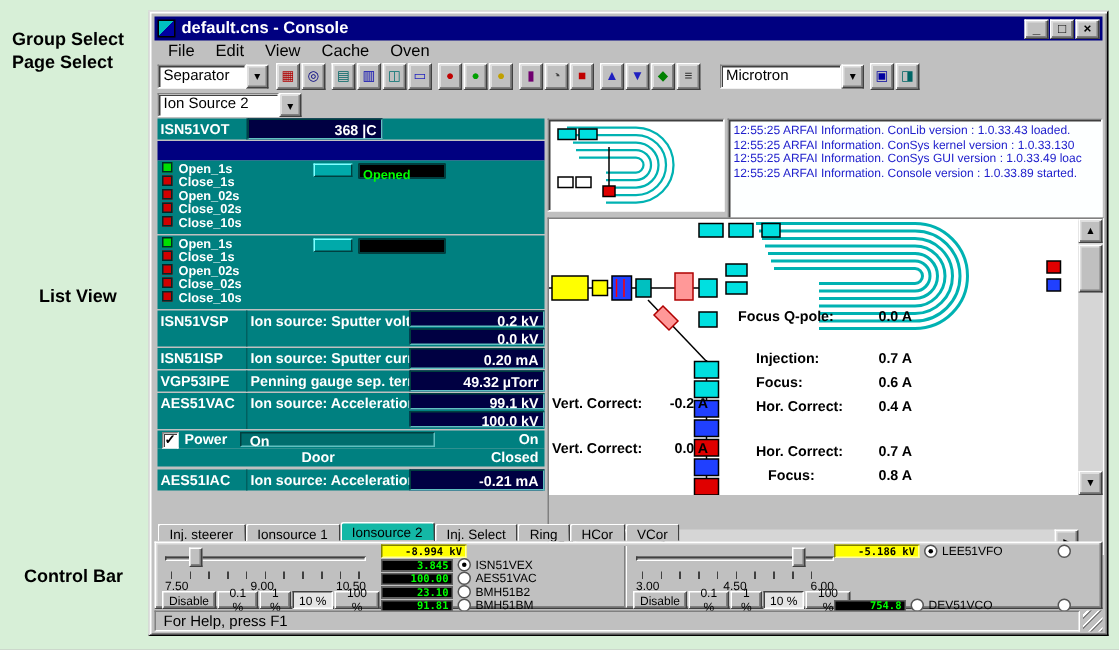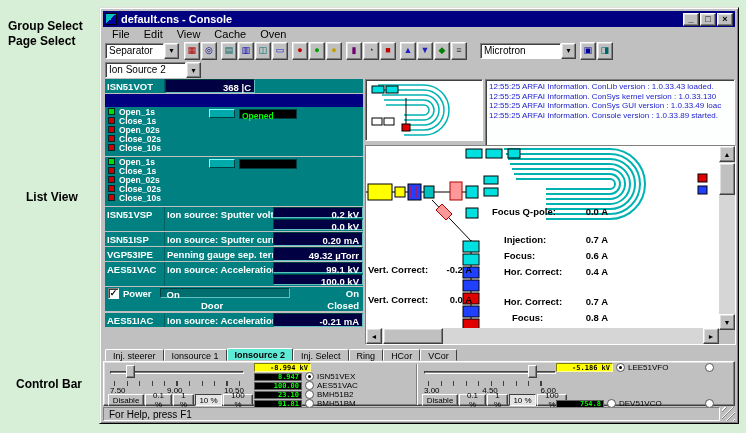--- a/index.html
+++ b/index.html
@@ -44,35 +44,35 @@
 .prow.pb{margin-bottom:1px}
 .chk{width:11px;height:11px;background:#fff;margin:0 4px 0 3px;display:flex;align-items:center;justify-content:center;color:#000;font-size:9px;border:1px solid;border-color:#808080 #fff #fff #808080}
 .pfield{width:130px;height:10px;background:#006e6e;border:1px solid;border-color:#004040 #60c0c0 #60c0c0 #004040;padding:0 6px;color:#fff}
 .pright{width:54px;text-align:right;padding-right:4px;margin-left:auto}
 .dspacer{width:96px}
 
 .minipanel{position:absolute;left:265px;top:71px;width:118px;height:62px;background:#fff;border:1px solid;border-color:#808080 #fff #fff #808080;box-shadow:inset 1px 1px 0 #404040;overflow:hidden}
 .messages{position:absolute;left:385px;top:71px;width:250px;height:78px;background:#fdffff;border:1px solid;border-color:#808080 #fff #fff #808080;box-shadow:inset 1px 1px 0 #404040;overflow:hidden;padding:2px 3px}
 .msgline{font:8px "Liberation Sans",sans-serif;color:#2020cc;line-height:9.5px;white-space:nowrap;overflow:hidden}
 
-.graphicview{position:absolute;left:265px;top:137px;width:371px;height:200px;background:#c0c0c0;border:1px solid;border-color:#808080 #fff #fff #808080}
+.graphicview{position:absolute;left:265px;top:137px;width:371px;height:225px;background:#c0c0c0;border:1px solid;border-color:#808080 #fff #fff #808080}
 .gcanvas{position:absolute;left:0;top:0;width:353px;height:184px;background:#fff;overflow:hidden}
 .glabel{position:absolute;display:flex;font:bold 9.5px "Liberation Sans",sans-serif;color:#000;white-space:nowrap}
 .glabel .v{margin-left:auto}
 .vscroll{position:absolute;right:0;top:0;width:16px;height:184px;background:#d6d6d6}
 .hscroll{position:absolute;left:0;bottom:0;height:16px;width:353px;background:#d6d6d6;display:flex}
 .sarrow{width:16px;height:16px;background:#c0c0c0;font-size:7px;color:#000;display:flex;align-items:center;justify-content:center}
 .vthumb{position:absolute;left:0;top:17px;width:16px;height:32px;background:#c0c0c0}
 .hthumb{width:60px;height:16px;background:#c0c0c0;margin-left:1px}
 .vscroll .sarrow.sbot{position:absolute;bottom:0}
 .hscroll .sarrow.send{margin-left:auto}
 
 .ctabs{position:absolute;left:3px;top:340px;right:3px;height:13px;display:flex;align-items:flex-end;padding-left:2px}
 .tab{height:12px;background:#c0c0c0;font:9px "Liberation Sans",sans-serif;padding:1px 7px 0;border:1px solid;border-color:#fff #404040 #c0c0c0 #fff;border-radius:2px 2px 0 0;color:#000}
-.tab.active{height:13px;font-weight:bold;background:#5eead4;position:relative;z-index:2}
+.tab.active{height:13px;font-weight:normal;background:#14b8a6;position:relative;z-index:2}
 .cpanel{position:absolute;left:3px;top:353px;right:3px;height:45px;background:#c0c0c0}
 .slider{position:absolute;height:14px}
 .strack{position:absolute;left:0;right:0;top:6px;height:3px;background:#808080;border:1px solid;border-color:#404040 #fff #fff #404040}
 .sthumb{position:absolute;top:0;width:9px;height:13px;background:#c0c0c0;border:1px solid;border-color:#fff #404040 #404040 #fff;box-shadow:inset -1px -1px 0 #808080}
 .sticks{position:absolute;height:5px;background:repeating-linear-gradient(90deg,#404040 0 1px,transparent 1px 12.5px)}
 .snums{position:absolute;display:flex;justify-content:space-between;font:8px "Liberation Sans",sans-serif;color:#000}
 .sbtns{position:absolute;display:flex}
 .cbtn{height:12px;background:#c0c0c0;font:8px "Liberation Sans",sans-serif;color:#000;display:flex;align-items:center;justify-content:center;padding:0 3px;border:1px solid;border-color:#fff #404040 #404040 #fff;box-shadow:inset -1px -1px 0 #808080;margin-right:1px}
 .cbtn.active{background:#e4e4e4;border-color:#404040 #fff #fff #404040;box-shadow:none}
 .lcdg{width:48px;height:8px;background:#000;color:#00ff00;font:bold 7px "DejaVu Sans Mono",monospace;text-align:right;padding:0 2px;border:1px solid #606060;line-height:7px}
@@ -441,21 +441,21 @@
       <button class="cbtn" style="width:36px">Disable</button>
       <button class="cbtn" style="width:27px">0.1 %</button>
       <button class="cbtn" style="width:21px">1 %</button>
       <button class="cbtn active" style="width:27px">10 %</button>
       <button class="cbtn" style="width:30px">100 %</button>
     </div>
     <div class="chrow" style="left:150px;top:1px">
       <span class="vyellow">-8.994 kV</span>
     </div>
     <div class="chrow" style="left:150px;top:10px">
-      <span class="lcdg">8.947</span>
+      <span class="lcdg">3.845</span>
       <span class="radio sel"></span>
       <span class="chlbl">ISN51VEX</span>
     </div>
     <div class="chrow" style="left:150px;top:19px">
       <span class="lcdg">100.00</span>
       <span class="radio"></span>
       <span class="chlbl">AES51VAC</span>
     </div>
     <div class="chrow" style="left:150px;top:28px">
       <span class="lcdg">23.10</span>

